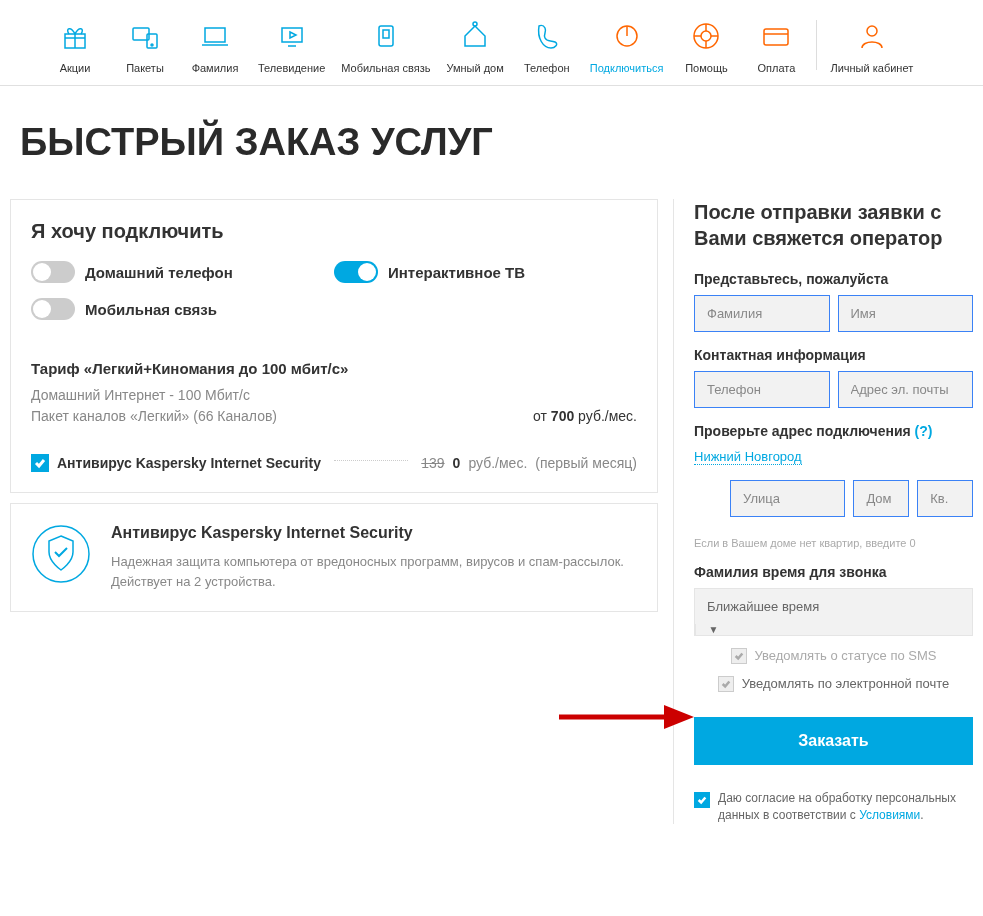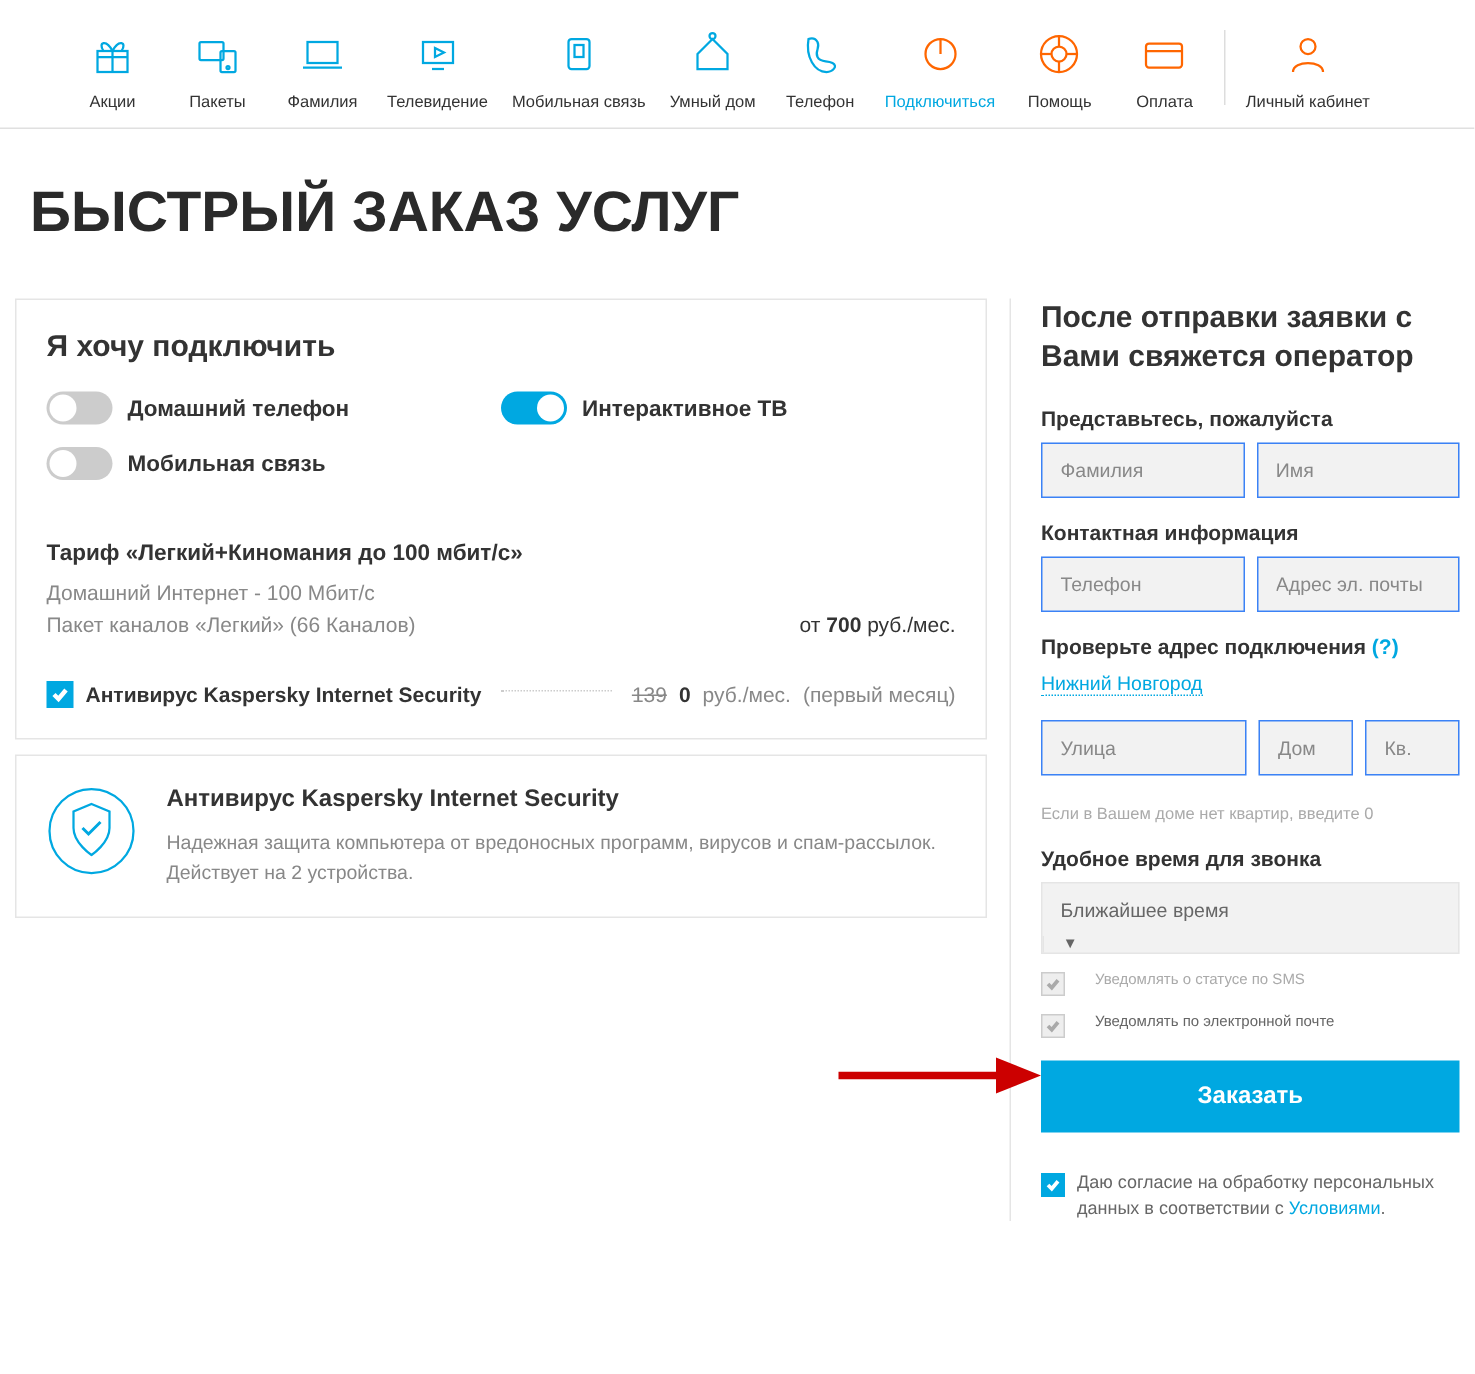--- a/index.html
+++ b/index.html
@@ -61,41 +61,41 @@
 .right-col h2 { font-size:20px; font-weight:bold; line-height:1.3; margin-bottom:20px;}
 .field-label { font-size:14px; font-weight:bold; margin-bottom:8px; margin-top:15px;}
 .field-row { display:flex; gap:8px;}
 input[type=text] { flex:1; min-width:0; background:#f2f2f2; border:1px solid #3b82f6; padding:10px 12px; font-size:13px; color:#333;}
 input[type=text]::placeholder { color:#888;}
 .link { color:#00a8e1; font-size:13px; border-bottom:1px dotted #00a8e1; cursor:pointer;}
 .hint { font-size:11px; color:#aaa; margin-top:20px;}
 .select { display:flex; background:#f2f2f2; border:1px solid #e5e5e5;flex-direction:column;}
 .select .val { flex:1; padding:10px 12px; font-size:13px; color:#666;}
 .select .arr { width:36px; border-left:1px solid #e5e5e5; display:flex; align-items:center; justify-content:center; font-size:10px; color:#666;}
-.cb-row { display:flex; align-items:flex-start; gap:20px; font-size:10px; color:#aaa; margin-top:12px;}
+.cb-row { display:flex; align-items:flex-start; gap:8px; font-size:13px; color:#aaa; margin-top:12px;justify-content:center;}
 .cb-row.active { color:#666;}
 .cb { width:16px; height:16px; border:1px solid #ccc; background:#f5f5f5; flex-shrink:0; position:relative; display:flex; align-items:center; justify-content:center;}
 .cb.checked { background:#00a8e1; border-color:#00a8e1;}
 .cb.checked-gray { background:#eee;}
 .cb svg { width:10px; height:10px; stroke:#fff; fill:none; stroke-width:3;}
 .cb.checked-gray svg { stroke:#aaa;}
 
-.order-btn { width:100%; background:#00a8e1; color:#fff; font-size:16px; font-weight:bold; border:none; padding:15px; cursor:pointer; margin-top:15px;}
+.order-btn { width:100%; background:#00a8e1; color:#fff; font-size:16px; font-weight:bold; border:none; padding:15px; cursor:pointer; margin-top:25px;}
 
 .consent { font-size:12px; color:#666; line-height:1.4; display:flex; gap:8px; margin-top:25px;}
 .consent .cb { margin-top:2px;}
 .consent a { color:#00a8e1; text-decoration:none;}
 
 
 .arrow-wrap { position:relative;}
 .arrow { position:absolute; left:-140px; top:10px; width:140px; height:30px;}
 .arrow svg { width:100%; height:100%;}
 
 .addr-row { display:flex; gap:8px;}
-.addr-row input:nth-child(1){ flex:3;}
+.addr-row input:nth-child(1){ flex:3;margin-left:36px;}
 .addr-row input:nth-child(2){ flex:1; min-width:45px;}
 .addr-row input:nth-child(3){ flex:1; min-width:45px;}
 
 .help-q { color:#00a8e1; font-size:14px; font-weight:bold; cursor:pointer;}
 </style>
 </head>
 <body>
 
 <div class="nav" id="nav">
     <div class="nav-item blue">
@@ -284,21 +284,21 @@
     </div>
     <span class="link">Нижний Новгород</span>
 
     <div class="addr-row" style="margin-top:15px;">
       <input type="text" placeholder="Улица" style="">
       <input type="text" placeholder="Дом" style="">
       <input type="text" placeholder="Кв." style="">
     </div>
     <div class="hint">Если в Вашем доме нет квартир, введите 0</div>
 
-    <div class="field-label">Удобное время для звонка</div>
+    <div class="field-label">Фамилия время для звонка</div>
     <div class="select">
       <div class="val">Ближайшее время</div>
       <div class="arr">▼</div>
     </div>
 
     <div class="cb-row">
       <div class="cb checked-gray">
           <svg viewBox="0 0 12 12">
             <path d="M2 6 L5 9 L10 3"></path>
           </svg>

